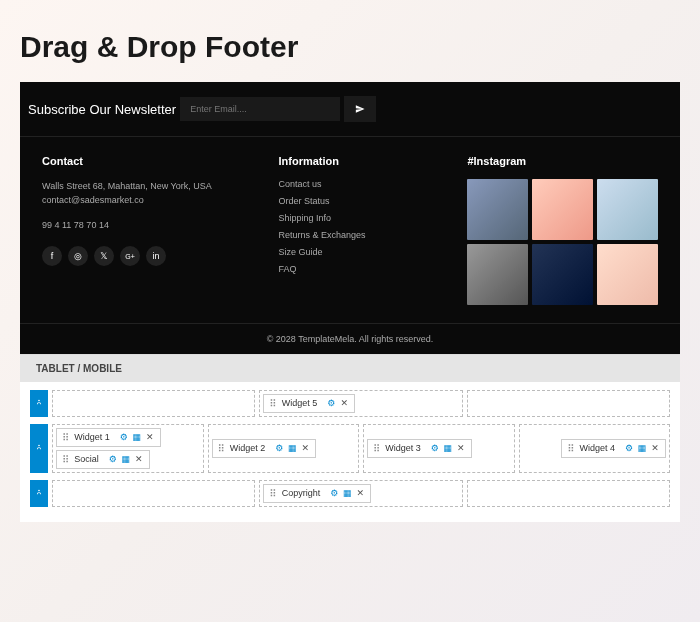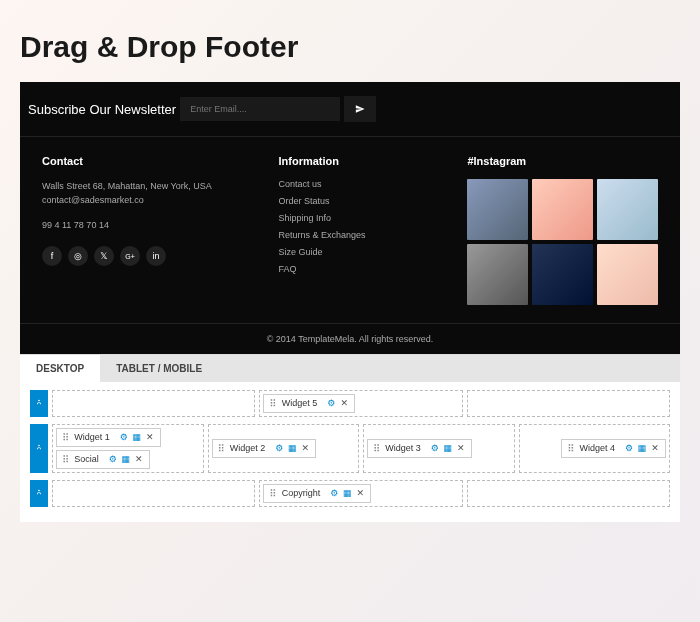--- a/index.html
+++ b/index.html
@@ -96,26 +96,25 @@
         <div class="insta-grid">
           <div class="insta-img i1"></div>
           <div class="insta-img i2"></div>
           <div class="insta-img i3"></div>
           <div class="insta-img i4"></div>
           <div class="insta-img i5"></div>
           <div class="insta-img i6"></div>
         </div>
       </div>
     </div>
-    <div class="copy-row">© 2014 TemplateMela. All rights reserved.</div>
+    <div class="copy-row">© 2028 TemplateMela. All rights reserved.</div>
   </div>
 
   <div class="builder">
     <div class="tabs">
-      <div class="tab active">DESKTOP</div>
       <div class="tab">TABLET / MOBILE</div>
     </div>
     <div class="builder-rows">
       <div class="brow">
         <div class="row-handle">
             <svg viewBox="0 0 24 24">
               <path d="M12 8a2 2 0 100-4 2 2 0 000 4zm0 2a5 5 0 00-5 5h2a3 3 0 016 0h2a5 5 0 00-5-5z"></path>
             </svg>
           </div>
         <div class="bcell"></div>

